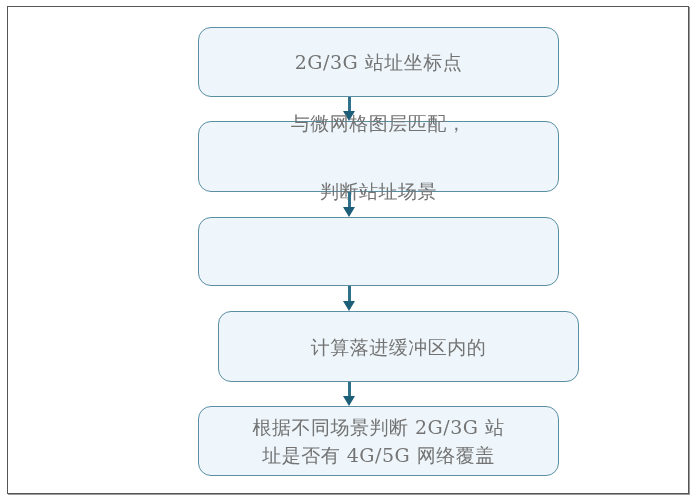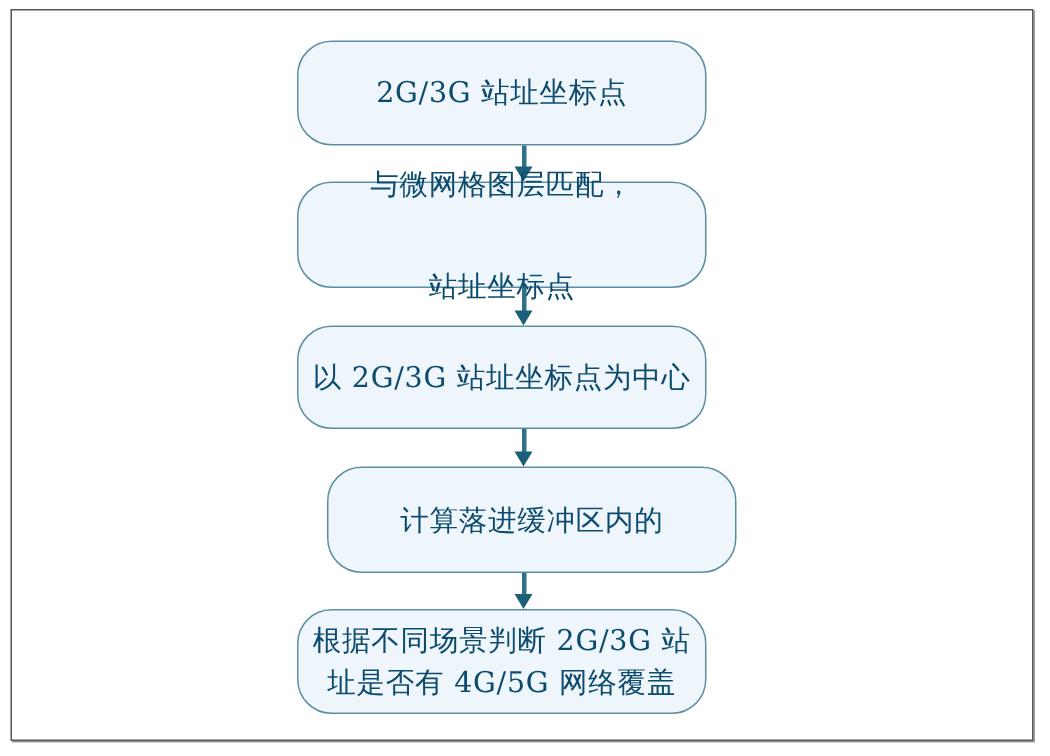--- a/index.html
+++ b/index.html
@@ -21,30 +21,30 @@
       width: 682px;
       height: 488px;
       border: 1.5px solid #555555;
       box-shadow: 1px 1px 0 #9a9a9a;
       box-sizing: border-box;
       background: #ffffff;
     }
     .node {
       position: absolute;
       left: 198px;
-      width: 273px;
+      width: 361px;
       box-sizing: border-box;
       border: 1.5px solid #5a8fa3;
-      border-radius: 23px;
+      border-radius: 13px;
       background: #eef6fb;
       display: flex;
       flex-direction: column;
       align-items: center;
       justify-content: center;
-      color: #0c4a6e;
+      color: #737373;
       font-size: 19px;
       line-height: 28px;
       text-align: center;
     }
     .node span {
       display: block;
       white-space: nowrap;
       letter-spacing: 0.5px;
     }
     .connector {
@@ -70,28 +70,27 @@
 
 <div class="node" style="top:27px;height:70px;">
   <span>2G/3G 站址坐标点</span>
 </div>
 
 <div class="connector" style="top:97px;height:15px;"></div>
 <div class="arrowhead" style="top:111px;"></div>
 
 <div class="node" style="top:121px;height:71px;gap:40px;">
   <span>与微网格图层匹配，</span>
-  <span>站址坐标点</span>
+  <span>判断站址场景</span>
 </div>
 
 <div class="connector" style="top:192px;height:16px;"></div>
 <div class="arrowhead" style="top:207px;"></div>
 
 <div class="node" style="top:217px;height:69px;">
-  <span>以 2G/3G 站址坐标点为中心</span>
 </div>
 
 <div class="connector" style="top:286px;height:16px;"></div>
 <div class="arrowhead" style="top:301px;"></div>
 
 <div class="node" style="top:311px;height:71px;margin-left:20px;">
   <span>计算落进缓冲区内的</span>
 </div>
 
 <div class="connector" style="top:382px;height:15px;"></div>

